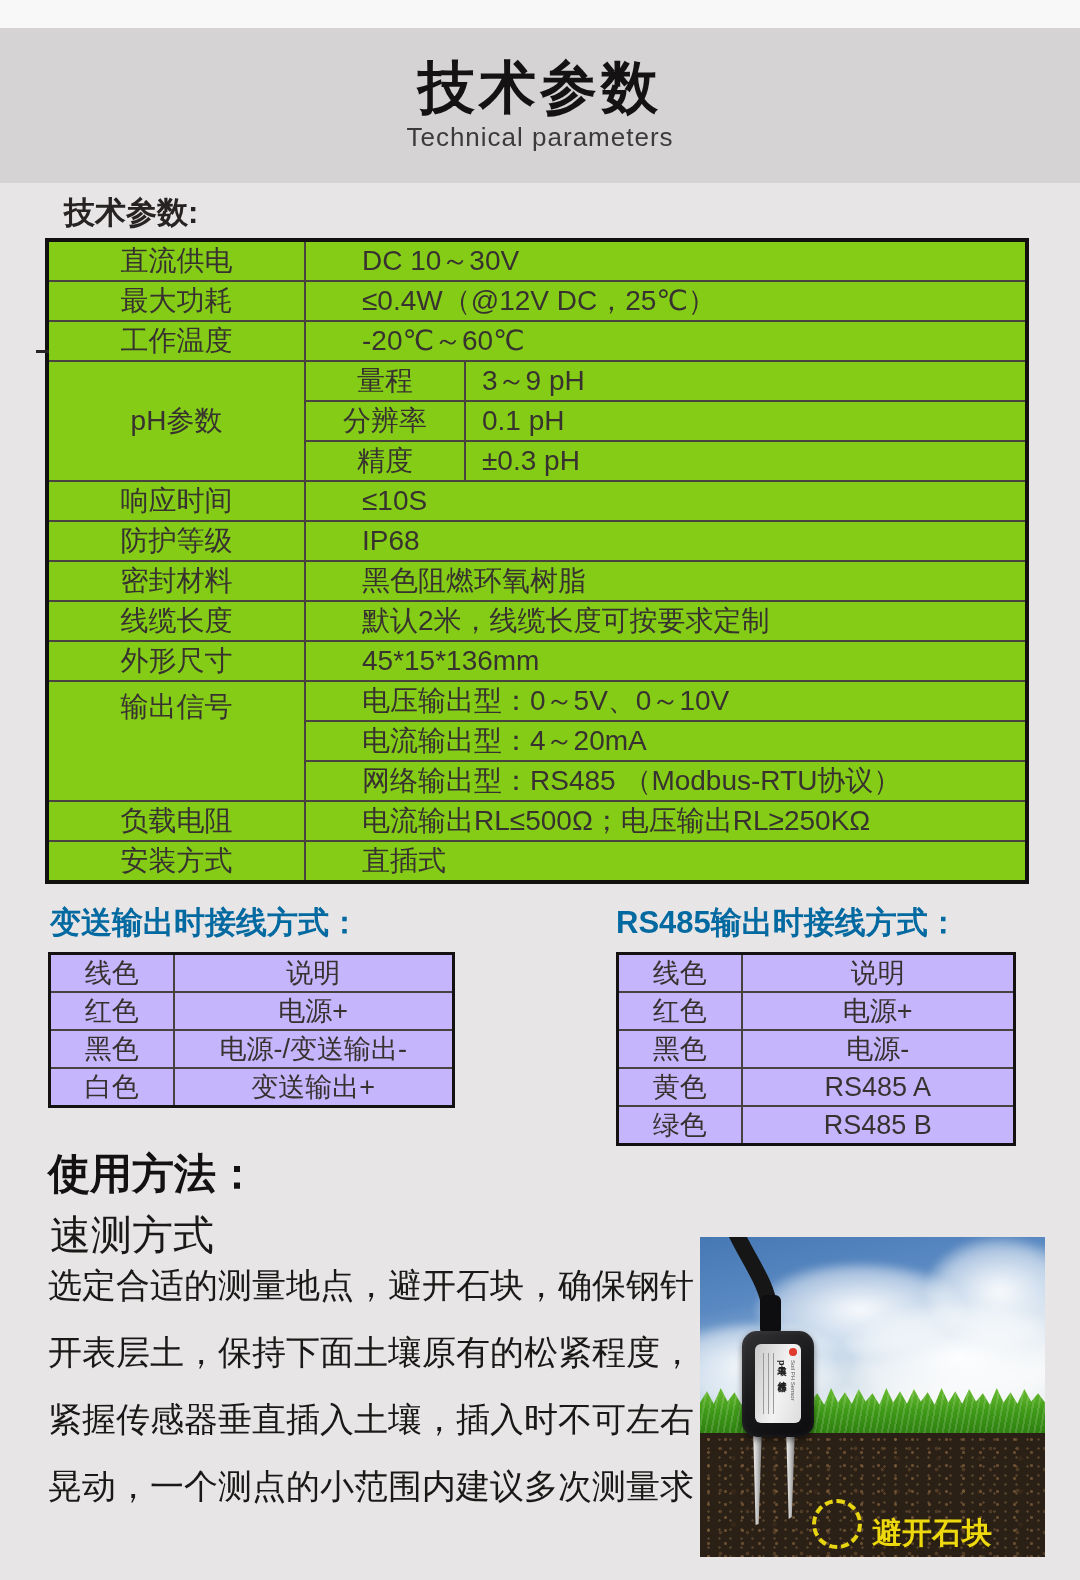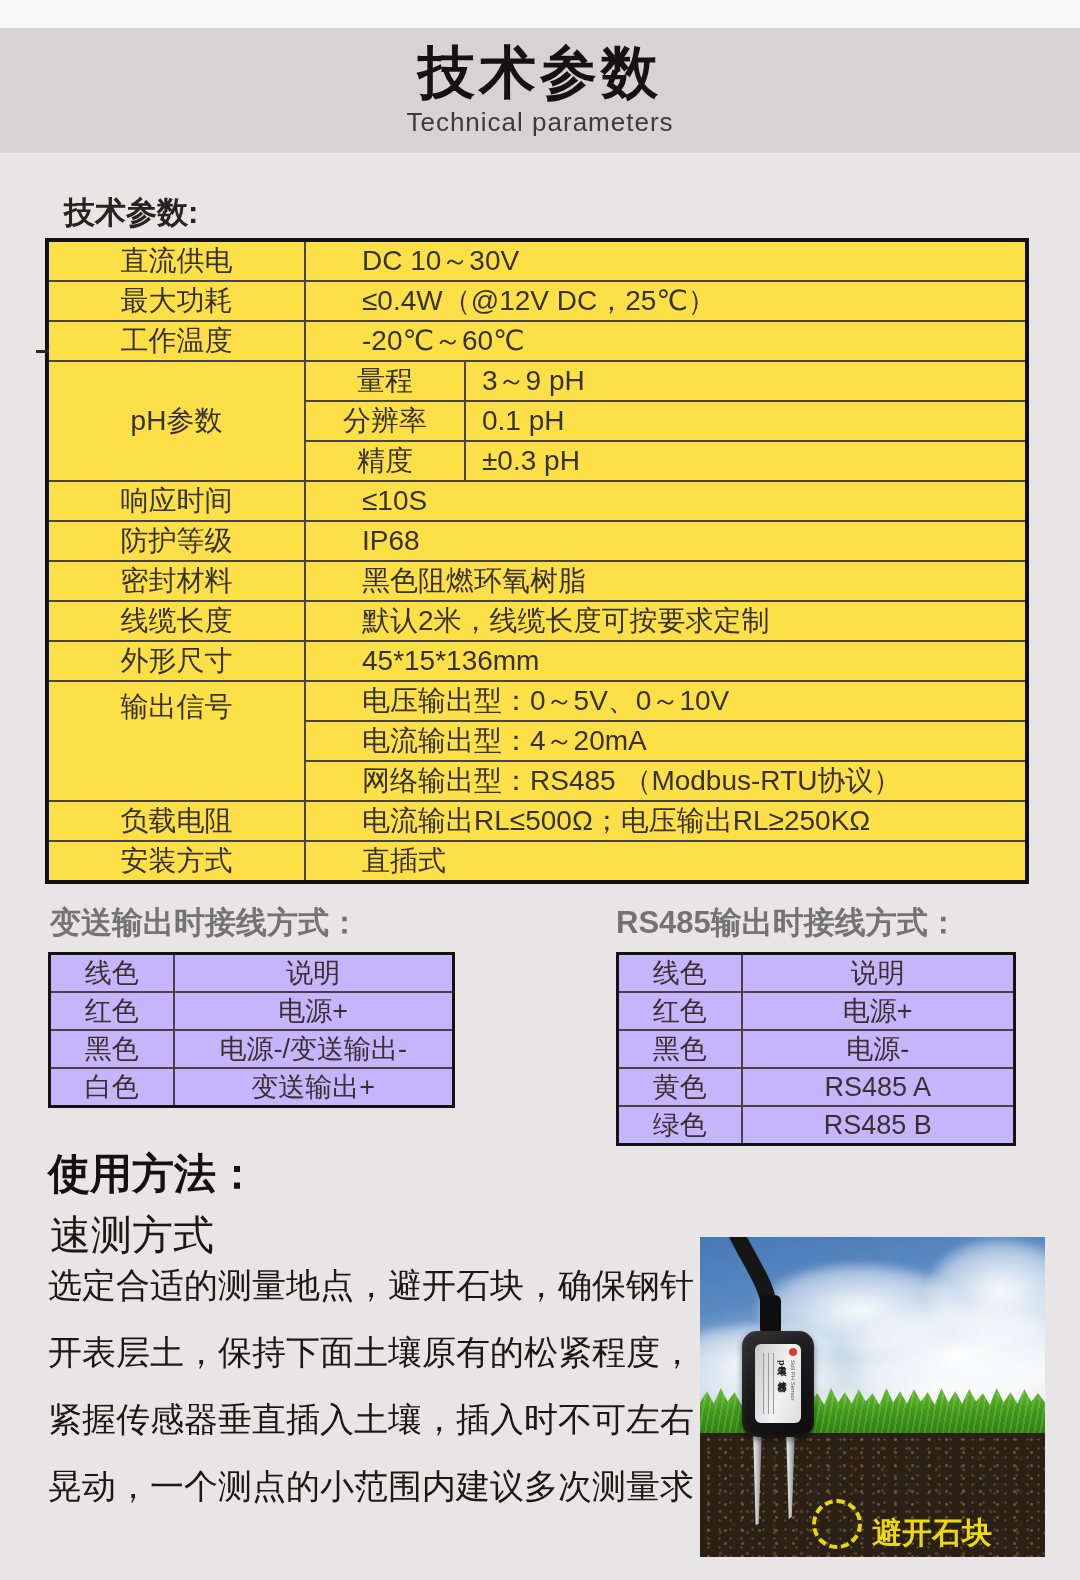--- a/index.html
+++ b/index.html
@@ -2,41 +2,41 @@
 <html><head>
 <meta charset="utf-8">
 <style>
   * { margin:0; padding:0; box-sizing:border-box; }
   html,body { width:1080px; }
   body { font-family:"Liberation Sans","DejaVu Sans",sans-serif; background:#b0b0b0; }
   .page { position:relative; width:1080px; height:1580px; background:#e7e5e5; overflow:hidden; }
 
   
   .topstrip { position:absolute; left:0; top:0; width:1080px; height:28px; background:#f8f8f8; }
-  .band { position:absolute; left:0; top:28px; width:1080px; height:125px; background:#d5d3d3;
+  .band { position:absolute; left:0; top:28px; width:1080px; height:155px; background:#d5d3d3;
           display:flex; flex-direction:column; align-items:center; justify-content:center; }
   .band .title { font-size:57px; font-weight:700; color:#141212; letter-spacing:4px; line-height:1.05; }
   .band .subtitle { font-size:26px; font-weight:400; color:#3b3b3b; letter-spacing:1px; margin-top:4px; }
 
   .section-label { position:absolute; left:64px; top:192px; font-size:31px; font-weight:700; color:#262322; }
 
   
   table { border-collapse:collapse; table-layout:fixed; }
-  .spec { position:absolute; left:45px; top:238px; width:984px; background:#fde047; border:4px solid #131010; }
+  .spec { position:absolute; left:45px; top:238px; width:984px; background:#84cc16; border:4px solid #131010; }
   .spec td { border:2px solid #4a4342; font-size:28px; font-weight:500; color:#37322f; overflow:hidden; white-space:nowrap; }
   .spec tr { height:38px; }
   .spec .lbl { text-align:center; }
   .spec .val { padding-left:56px; text-align:left; }
   .spec .subl { text-align:center; }
   .spec .subv { padding-left:16px; text-align:left; }
   .spec .top { vertical-align:top; padding-top:6px; }
   .tick { position:absolute; left:36px; top:350px; width:13px; height:3px; background:#2b2625; }
 
   
-  .wire-title { position:absolute; font-size:31px; font-weight:700; color:#737373; }
+  .wire-title { position:absolute; font-size:31px; font-weight:700; color:#0369a1; }
   .wire { position:absolute; background:#c4b5fd; border:3px solid #141111; }
   .wire td { border:2px solid #474140; font-size:27px; font-weight:500; color:#37322f; text-align:center; white-space:nowrap; }
   .wire-l tr { height:34px; }
   .wire-r tr { height:33px; }
 
   
   .usage-heading { position:absolute; left:48px; top:1146px; font-size:42px; font-weight:700; color:#131111; }
   .usage-sub { position:absolute; left:50px; top:1208px; font-size:41px; font-weight:500; color:#1b1918; }
   .usage-par { position:absolute; left:48px; top:1252px; width:650px; }
   .usage-par .uline { font-size:34px; font-weight:500; color:#1b1918; line-height:67px; white-space:nowrap; }

